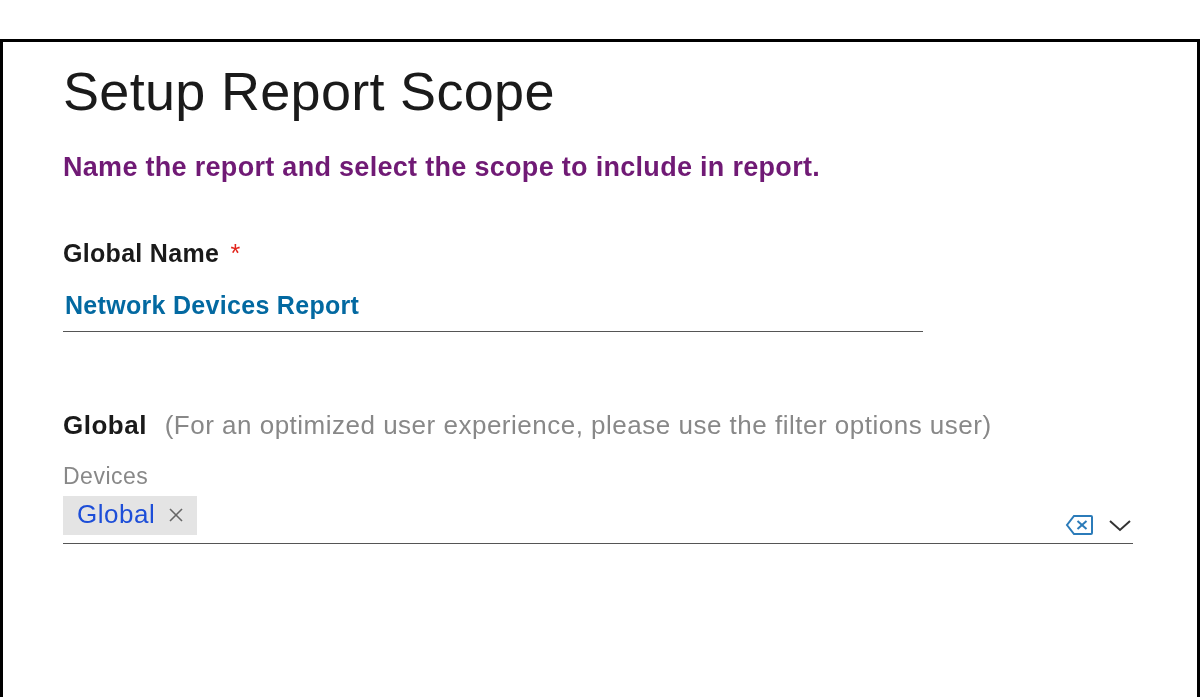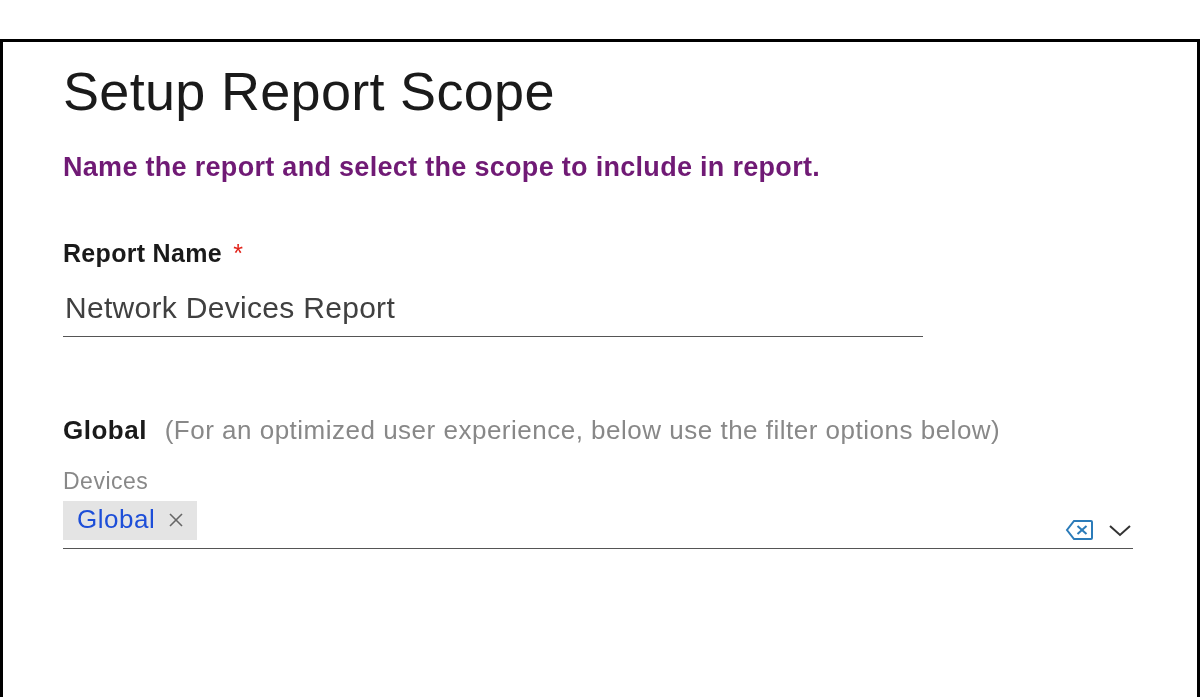--- a/index.html
+++ b/index.html
@@ -47,23 +47,23 @@
   }
   .text-input-wrap {
     width: 860px;
     border-bottom: 1.5px solid #555;
     padding: 6px 0 10px 0;
   }
   .text-input {
     border: none;
     outline: none;
     width: 100%;
-    font-size: 30px;
-    font-weight: 400;
-    color: #404040;
+    font-size: 25px;
+    font-weight: 700;
+    color: #0369a1;
     background: transparent;
     font-family: inherit;
     letter-spacing: inherit;
   }
   .scope-section {
     margin-top: 78px;
   }
   .scope-row {
     font-size: 26px;
     letter-spacing: 0.5px;
@@ -126,31 +126,31 @@
 </head>
 <body>
 
 <div class="outer">
 
   <h1 class="title">Setup Report Scope</h1>
 
   <div class="subtitle">Name the report and select the scope to include in report.</div>
 
   <div class="field-label-row">
-    <span class="field-label">Report Name</span>
+    <span class="field-label">Global Name</span>
     <span class="required-asterisk">*</span>
   </div>
   <div class="text-input-wrap">
     <input class="text-input" type="text" value="Network Devices Report" style="">
   </div>
 
   <div class="scope-section">
     <div class="scope-row">
       <span class="scope-label">Global</span>
-      <span class="scope-hint">(For an optimized user experience, below use the filter options below)</span>
+      <span class="scope-hint">(For an optimized user experience, please use the filter options user)</span>
     </div>
 
     <div class="location-label">Devices</div>
 
     <div class="location-input-row">
       <span class="chip">
         <span>Global</span>
         <span class="chip-close">
           <svg width="18" height="18" viewBox="0 0 18 18">
             <line x1="3" y1="3" x2="15" y2="15" stroke="#666" stroke-width="1.6"></line>

